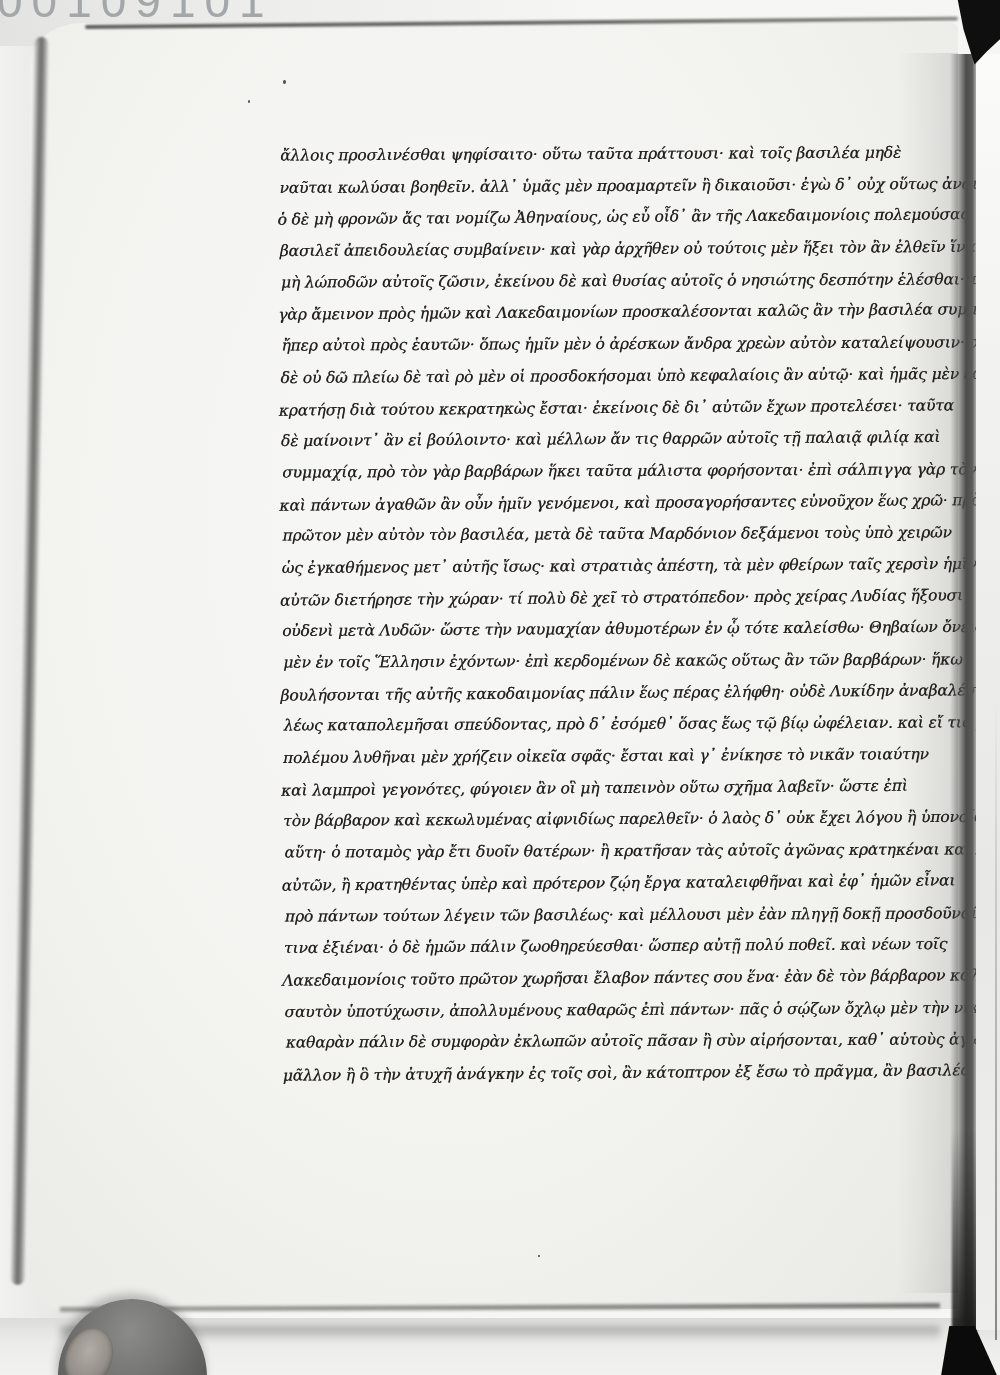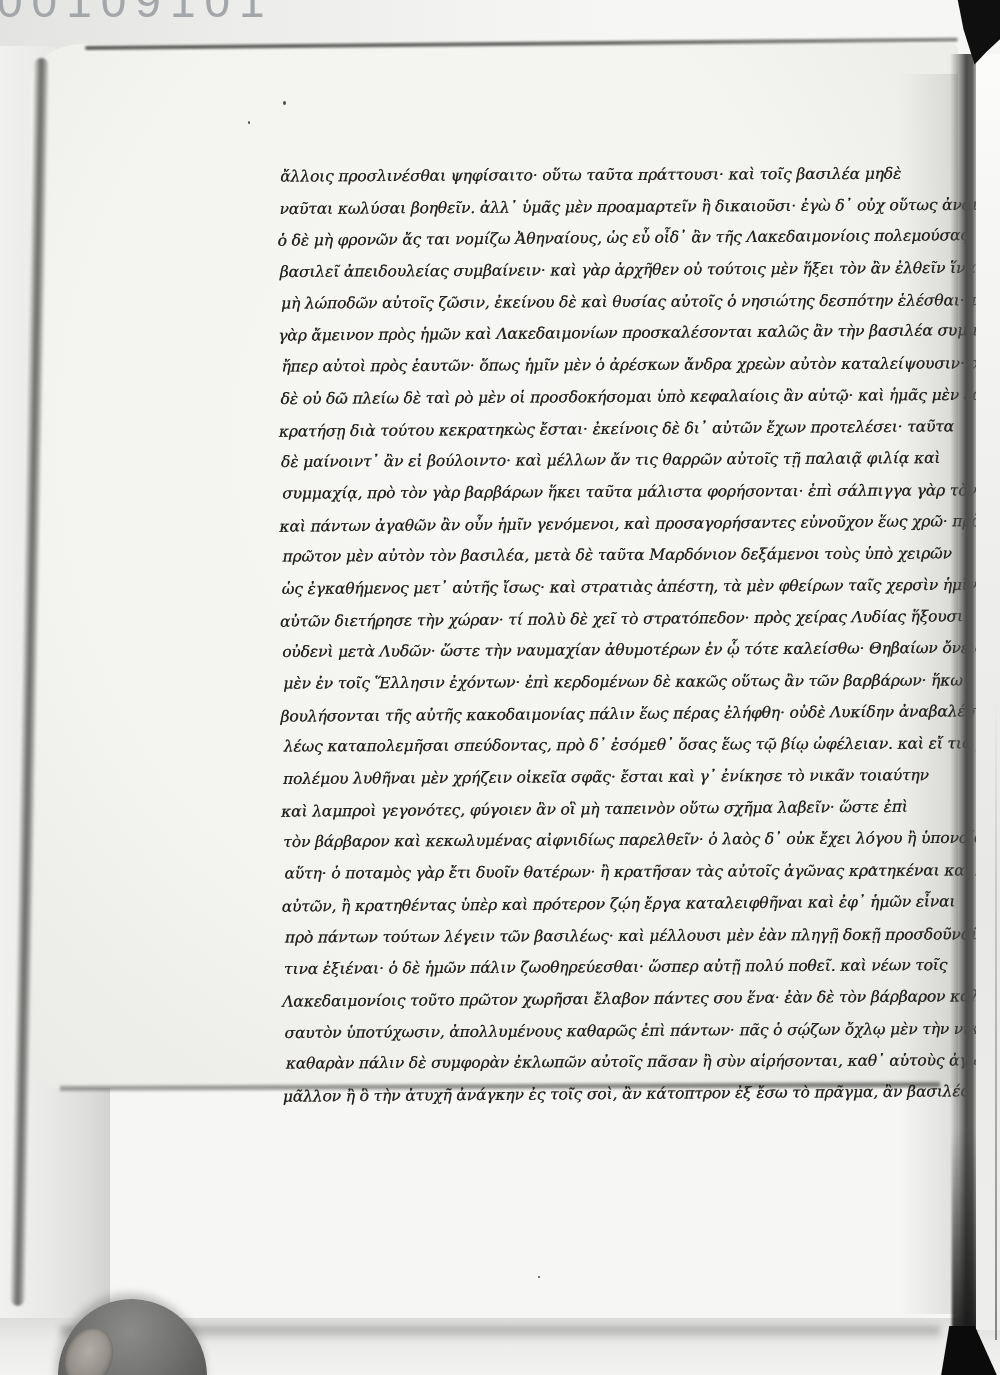--- a/index.html
+++ b/index.html
@@ -16,21 +16,21 @@
   .top-haze{
     position:absolute;left:0;top:0;width:640px;height:46px;
     background:linear-gradient(to right,#e3e3e1 0%, #ededeb 40%, rgba(248,248,246,0) 95%);
   }
   .bottom-haze{
     position:absolute;left:0;top:1318px;width:1000px;height:57px;
     background:linear-gradient(to bottom,#dcdcda 0%,#ebebe9 40%,#f2f2f0 100%);
   }
   
   .page{
-    position:absolute;left:30px;top:44px;width:928px;height:1044px;
+    position:absolute;left:30px;top:23px;width:928px;height:1286px;
     background:radial-gradient(ellipse at 45% 38%, #f7f7f5 0%, #f3f3f0 55%, #eaeae7 92%, #e2e2df 100%);
     border-radius:52px 6px 0px 30px / 42px 6px 0px 26px;
   }
   .edge-top{
     position:absolute;left:55px;top:2px;width:873px;height:4px;
     background:linear-gradient(to right, rgba(70,70,68,.85), rgba(60,60,58,.75) 60%, rgba(70,70,68,.6));
     filter:blur(1.1px);transform:rotate(-0.55deg);transform-origin:left center;
     border-radius:3px;
   }
   .edge-left{

